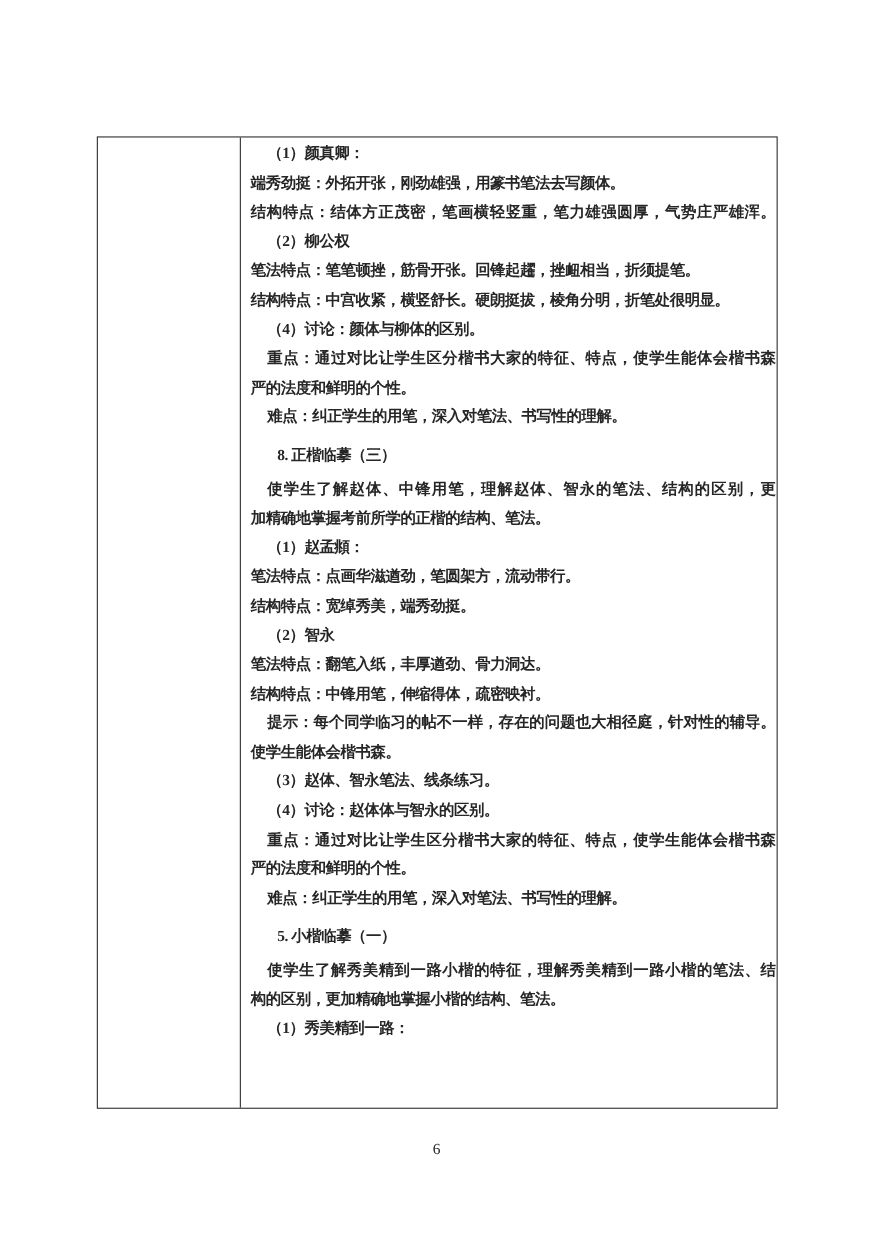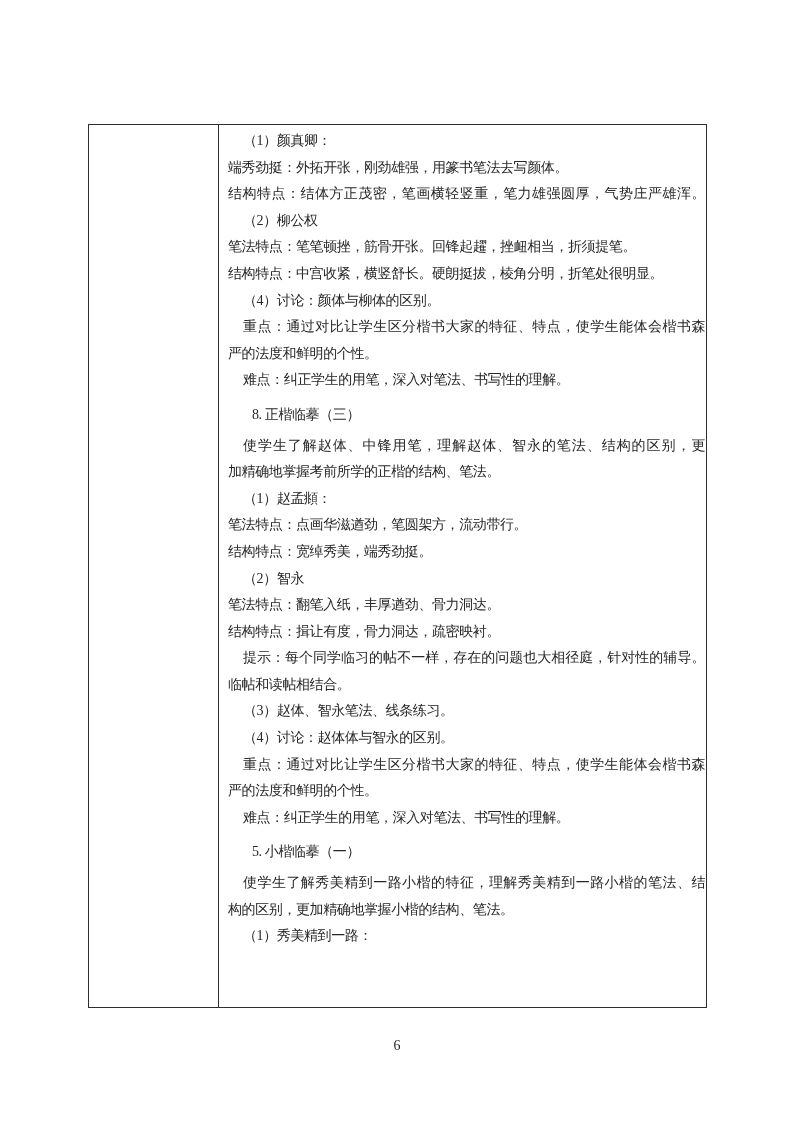--- a/index.html
+++ b/index.html
@@ -31,20 +31,21 @@
     width: 130px;
     flex: 0 0 130px;
     border-right: 1.5px solid #2e2e2e;
     box-sizing: border-box;
   }
   .cell-right {
     flex: 1;
     padding: 3px 0 0 9px;
     box-sizing: border-box;
     overflow: hidden;
+    font-weight: bold;
   }
   .ln {
     margin: 0;
     font-size: 14px;
     line-height: 26.6px;
     letter-spacing: -0.4px;
     white-space: nowrap;
     color: #262626;
   }
   .i1 { text-indent: 15px; }
@@ -90,23 +91,23 @@
       <p class="ln">严的法度和鲜明的个性。</p>
       <p class="ln i1">难点：纠正学生的用笔，深入对笔法、书写性的理解。</p>
       <p class="ln sec">8. 正楷临摹（三）</p>
       <p class="ln i1 j">使学生了解赵体、中锋用笔，理解赵体、智永的笔法、结构的区别，更</p>
       <p class="ln">加精确地掌握考前所学的正楷的结构、笔法。</p>
       <p class="ln i1">（1）赵孟頫：</p>
       <p class="ln">笔法特点：点画华滋遒劲，笔圆架方，流动带行。</p>
       <p class="ln">结构特点：宽绰秀美，端秀劲挺。</p>
       <p class="ln i1">（2）智永</p>
       <p class="ln">笔法特点：翻笔入纸，丰厚遒劲、骨力洞达。</p>
-      <p class="ln">结构特点：揖让有度，骨力洞达，疏密映衬。</p>
+      <p class="ln">结构特点：中锋用笔，伸缩得体，疏密映衬。</p>
       <p class="ln i1 j">提示：每个同学临习的帖不一样，存在的问题也大相径庭，针对性的辅导。</p>
-      <p class="ln">临帖和读帖相结合。</p>
+      <p class="ln">使学生能体会楷书森。</p>
       <p class="ln i1">（3）赵体、智永笔法、线条练习。</p>
       <p class="ln i1">（4）讨论：赵体体与智永的区别。</p>
       <p class="ln i1 j">重点：通过对比让学生区分楷书大家的特征、特点，使学生能体会楷书森</p>
       <p class="ln">严的法度和鲜明的个性。</p>
       <p class="ln i1">难点：纠正学生的用笔，深入对笔法、书写性的理解。</p>
       <p class="ln sec">5. 小楷临摹（一）</p>
       <p class="ln i1 j">使学生了解秀美精到一路小楷的特征，理解秀美精到一路小楷的笔法、结</p>
       <p class="ln">构的区别，更加精确地掌握小楷的结构、笔法。</p>
       <p class="ln i1">（1）秀美精到一路：</p>
     </div>

